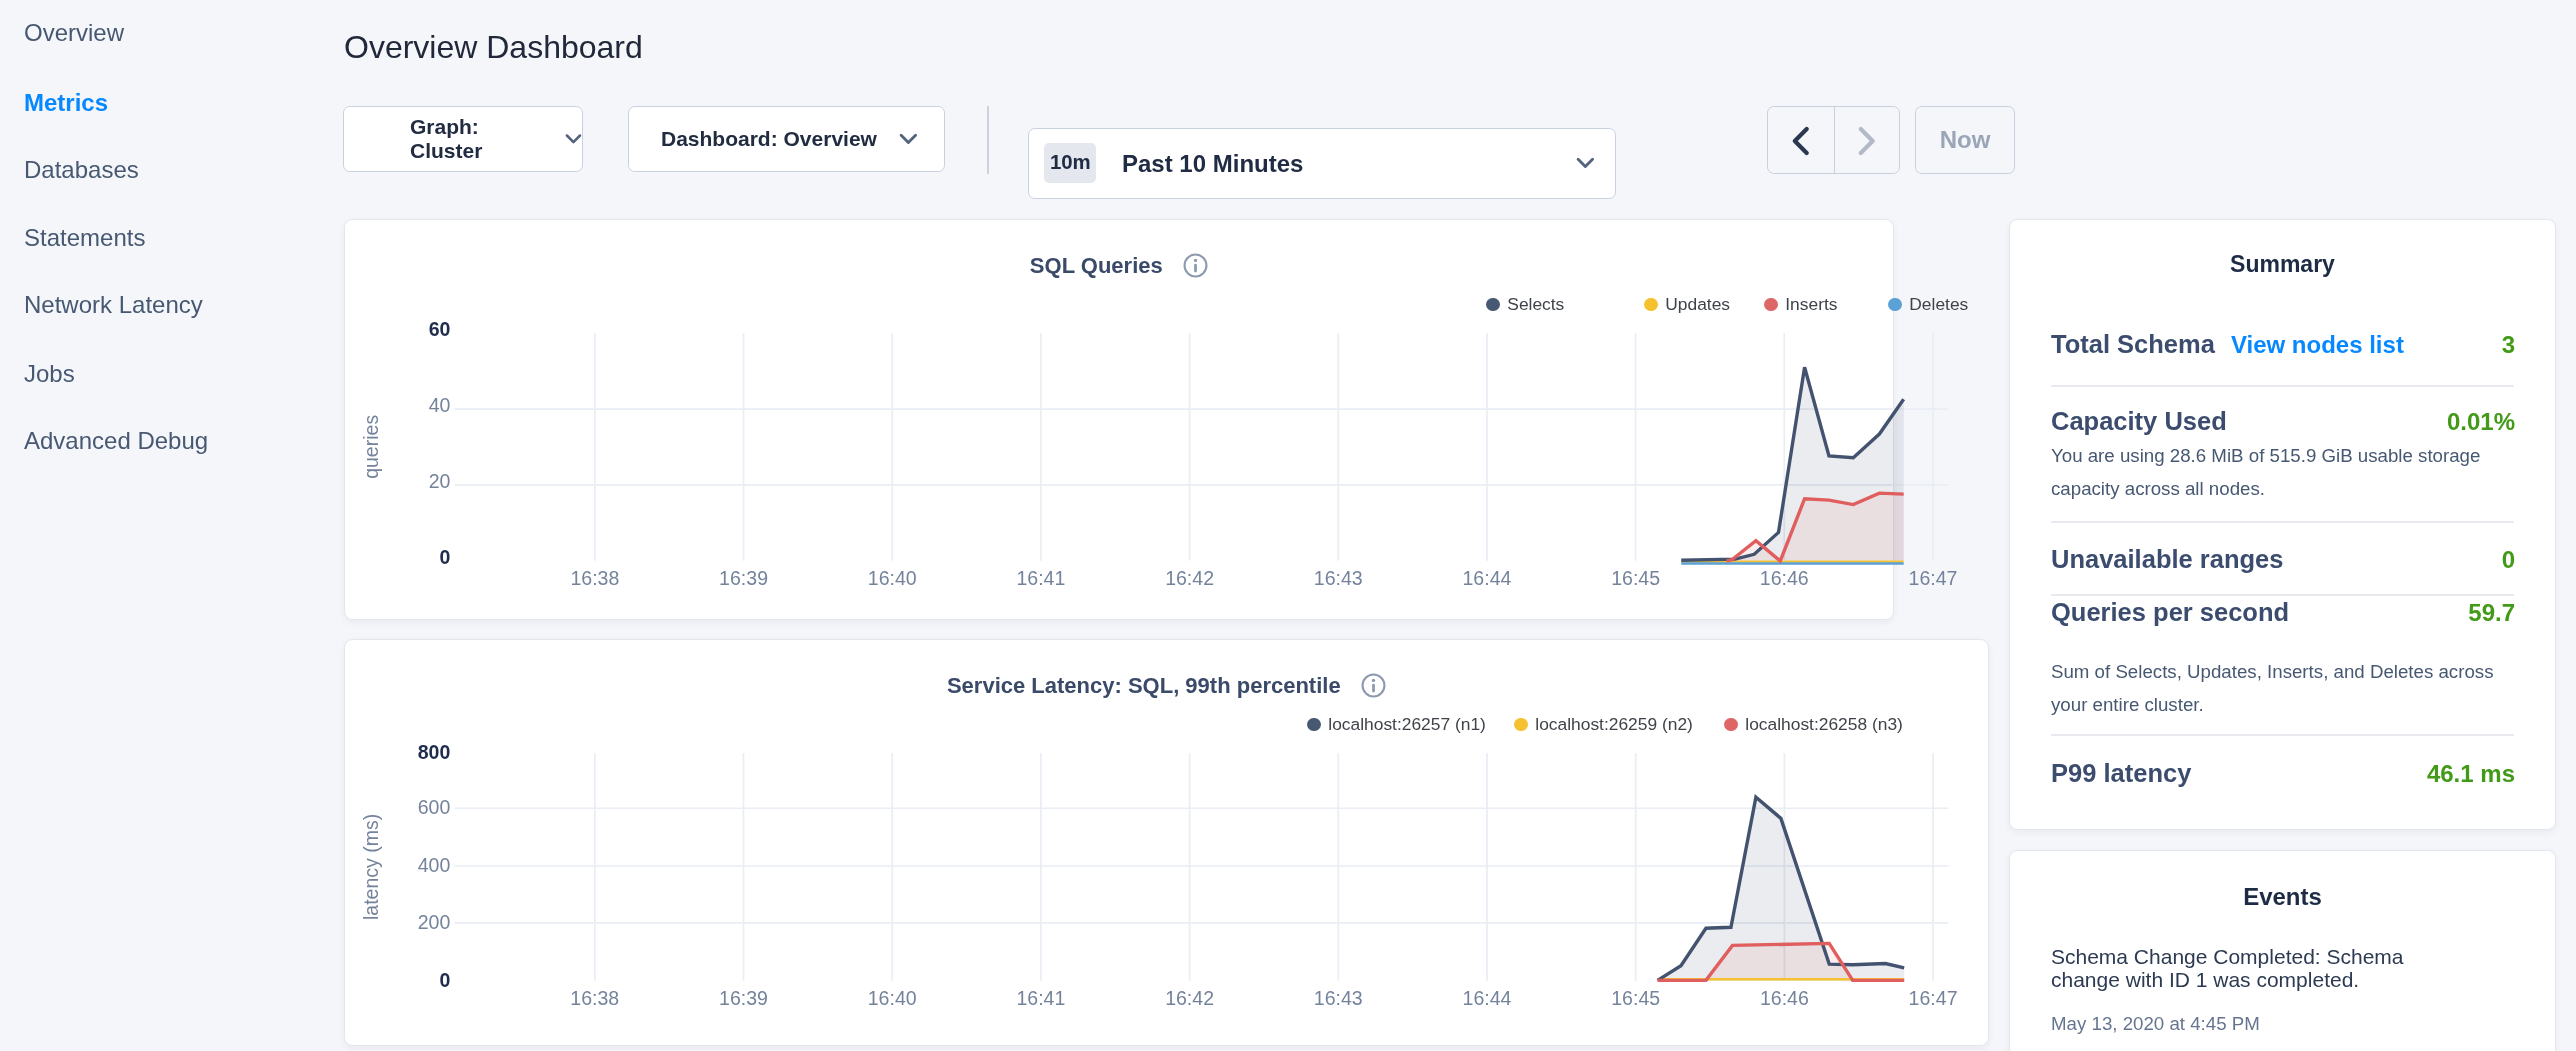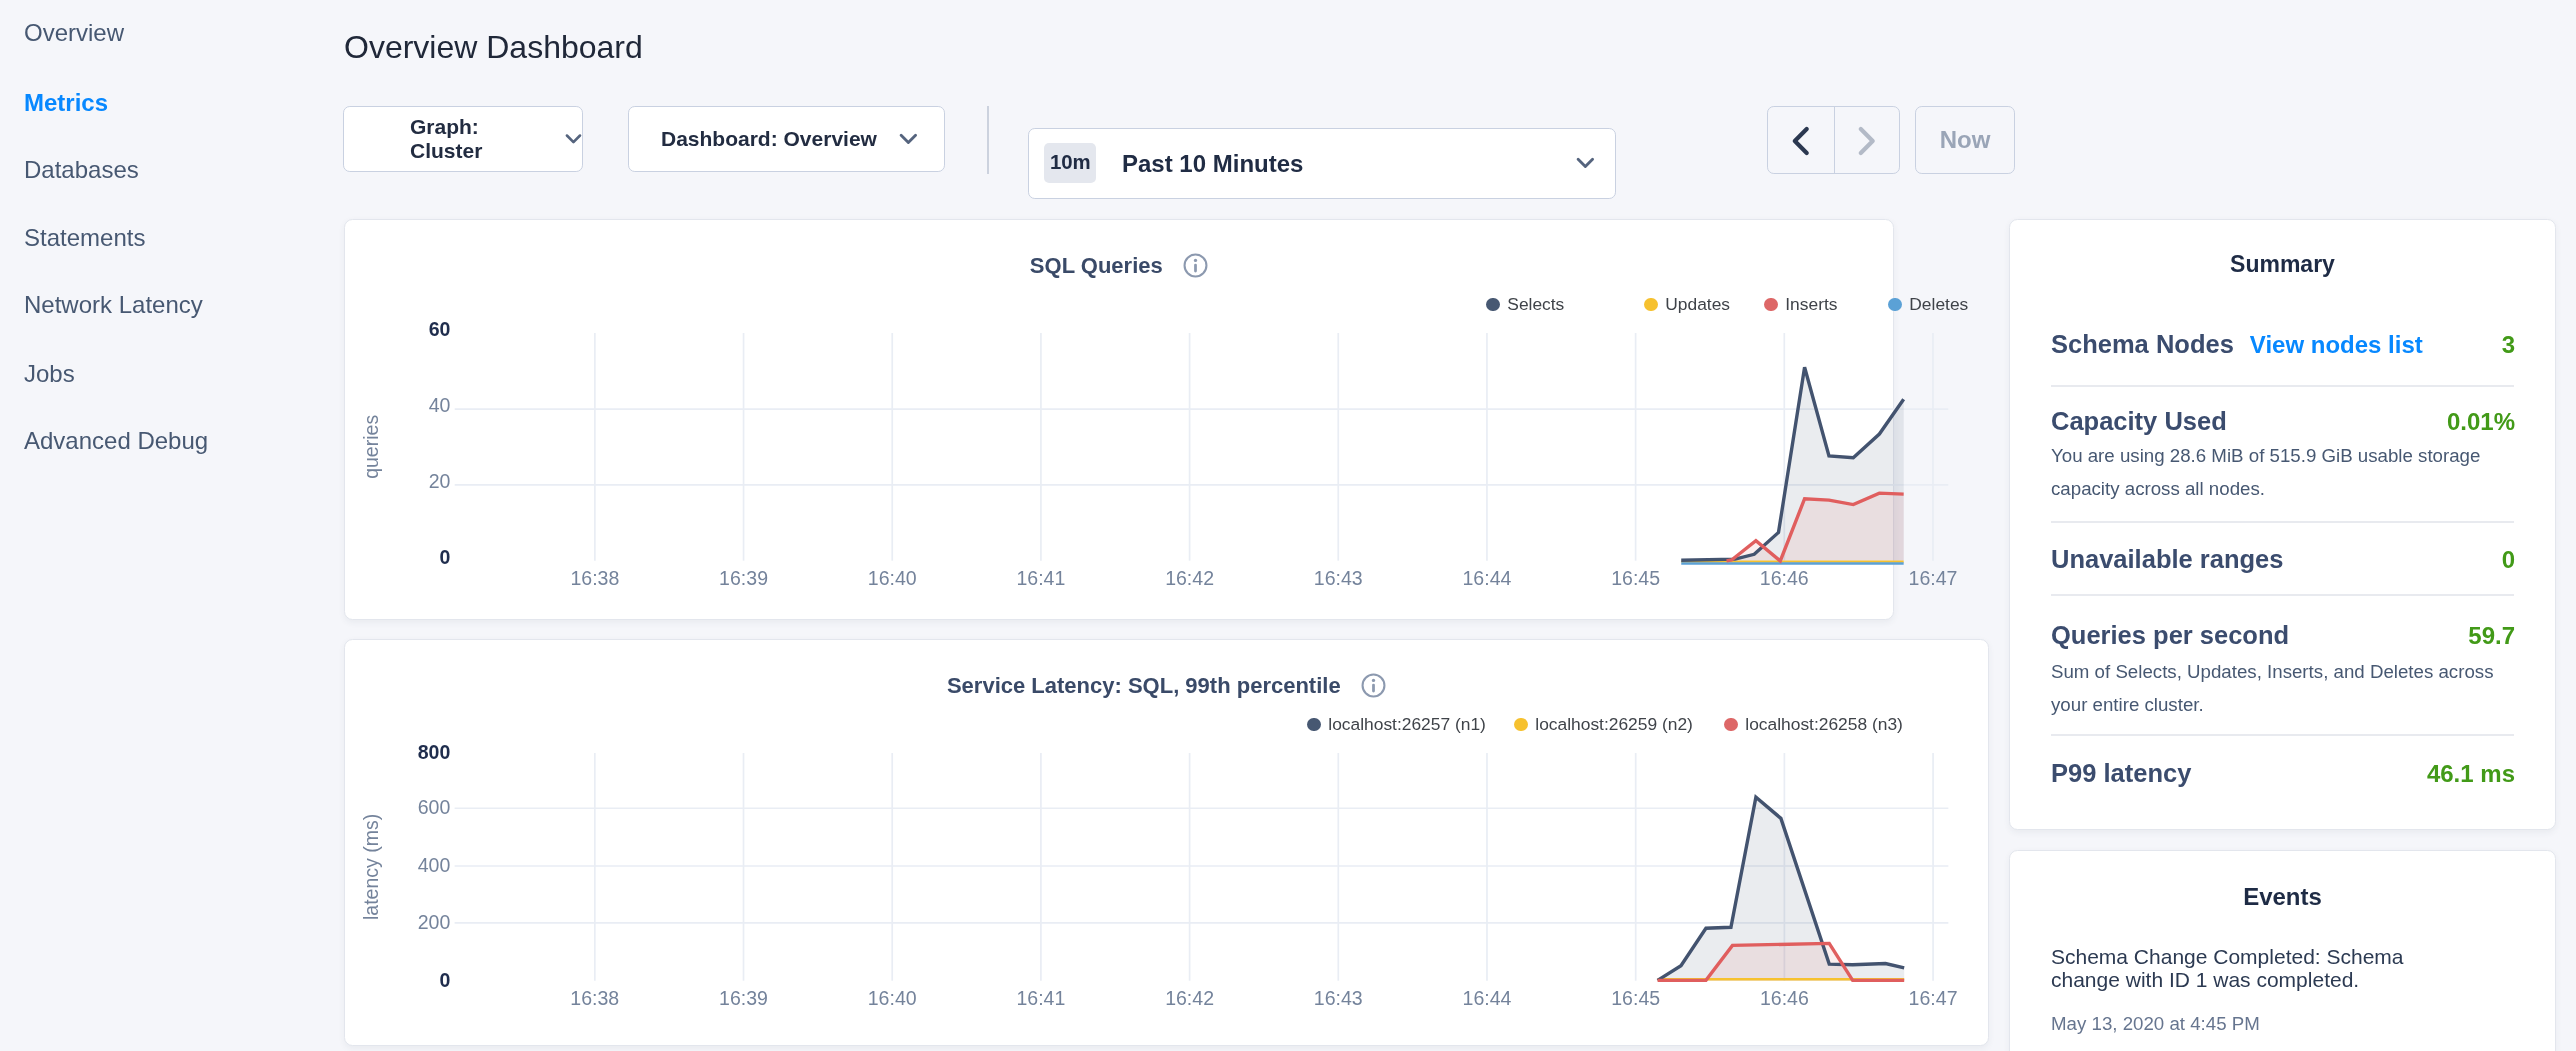--- a/index.html
+++ b/index.html
@@ -193,36 +193,36 @@
       <text x="1693" y="429">16:46</text>
       <text x="1868" y="429">16:47</text>
     </g>
     <text x="38" y="267" font-size="23" fill="#74839b" text-anchor="middle" transform="rotate(-90 38 267)">latency (ms)</text>
   </svg>
 </div>
 
 <div class="panel" style="left:2009px; top:219px; width:547px; height:611px;">
   <div style="position:absolute;left:0;top:31px;width:100%;text-align:center;font-size:23px;font-weight:bold;color:#1e2b45;">Summary</div>
   <div class="srow" style="top:106px; height:37px;">
-    <span><span class="slabel">Schema Nodes</span><span class="slink" style="margin-left:16px;">View nodes list</span></span>
+    <span><span class="slabel">Total Schema</span><span class="slink" style="margin-left:16px;">View nodes list</span></span>
     <span class="sval">3</span>
   </div>
   <div class="sdiv" style="top:165px;"></div>
   <div class="srow" style="top:183px; height:37px;">
     <span class="slabel">Capacity Used</span>
     <span class="sval">0.01%</span>
   </div>
   <div class="sdesc" style="top:219px; width:498px;">You are using 28.6 MiB of 515.9 GiB usable storage capacity across all nodes.</div>
   <div class="sdiv" style="top:301px;"></div>
   <div class="srow" style="top:321px; height:37px;">
     <span class="slabel">Unavailable ranges</span>
     <span class="sval">0</span>
   </div>
   <div class="sdiv" style="top:374px;"></div>
-  <div class="srow" style="top:397px; height:37px;gap:40px;">
+  <div class="srow" style="top:374px; height:37px;gap:40px;">
     <span class="slabel">Queries per second</span>
     <span class="sval">59.7</span>
   </div>
   <div class="sdesc" style="top:435px; width:459px;">Sum of Selects, Updates, Inserts, and Deletes across your entire cluster.</div>
   <div class="sdiv" style="top:514px;"></div>
   <div class="srow" style="top:535px; height:37px;">
     <span class="slabel">P99 latency</span>
     <span class="sval">46.1 ms</span>
   </div>
 </div>

